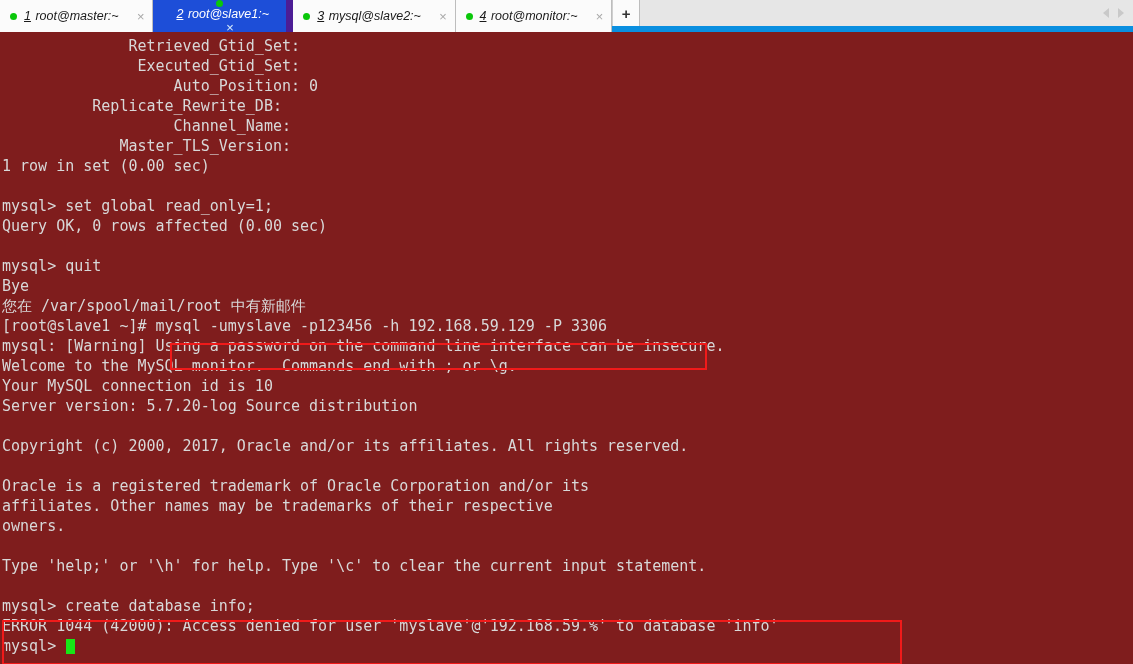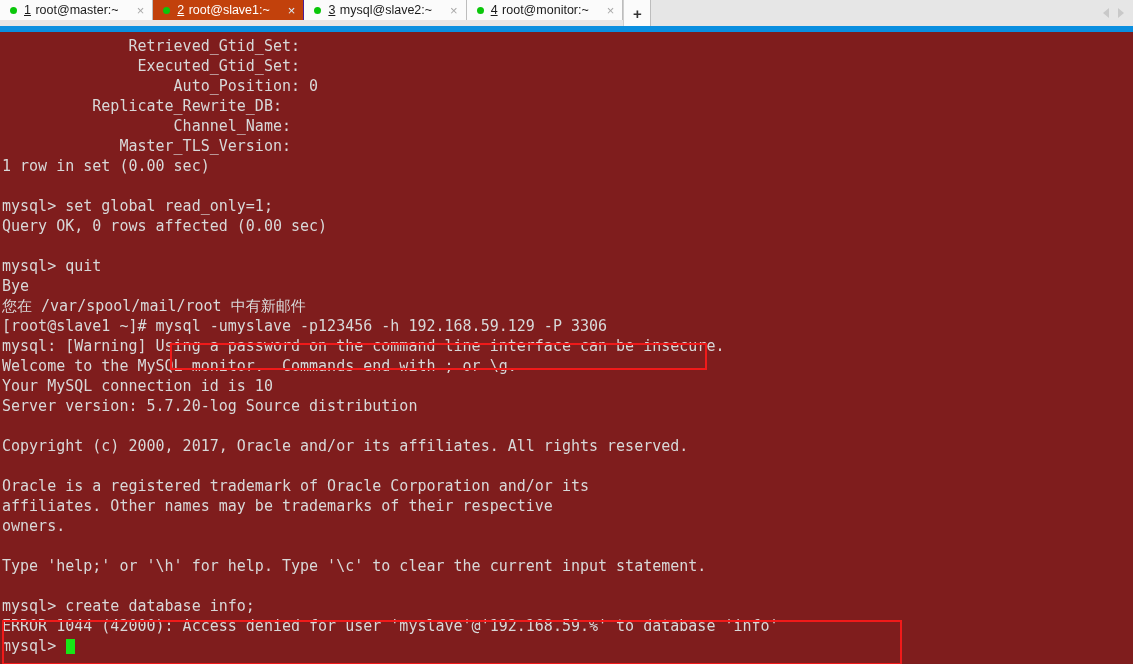--- a/index.html
+++ b/index.html
@@ -19,36 +19,38 @@
     position: relative;
     height: 26px;
     background: #e6e6e6;
     display: flex;
     align-items: stretch;
     border-bottom: none;
   }
   .tab {
     display: flex;
     align-items: center;
-    height: 20px;
+    height: 32px;
     box-sizing: border-box;
     padding: 0 4px 0 10px;
     background: #fbfbfb;
     border-right: 1px solid #bdbdbd;
     font-family: "Liberation Sans", sans-serif;
     font-size: 12.5px;
     color: #1b1b1b;
     white-space: nowrap;
     cursor: default;
     min-width: 140px;
+    font-style: italic;
   }
   .tab.active {
-    background: #c2410c;
+    background: #1d4ed8;
     color: #ffffff;
-    border-right: 1px solid #4c1d95;
+    border-right: 7px solid #4c1d95;
+    flex-direction: column;
   }
   .tab .dot {
     width: 7px;
     height: 7px;
     border-radius: 50%;
     background: #0ac70a;
     margin-right: 7px;
     flex: none;
   }
   .tab .idx {

